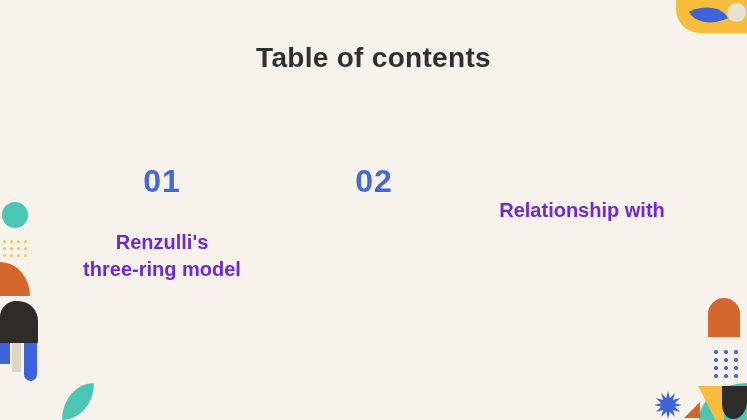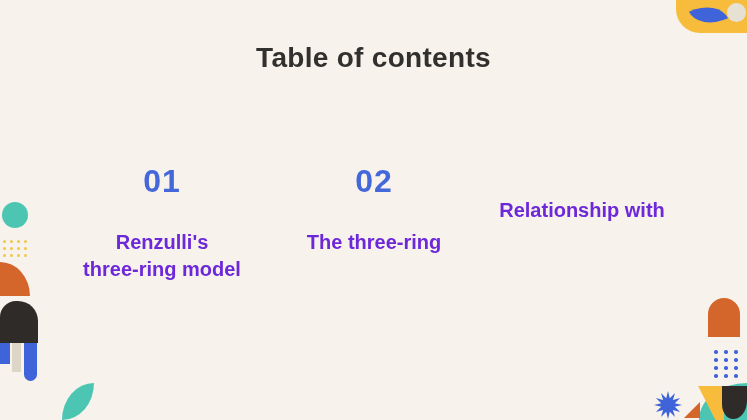--- a/index.html
+++ b/index.html
@@ -109,21 +109,20 @@
     <div class="toc-number">01</div>
     <div class="toc-label">
       <span>Renzulli's</span>
       <span>three-ring model</span>
     </div>
   </div>
 
   <div class="toc-item i2">
     <div class="toc-number">02</div>
     <div class="toc-label">
-      <span>The three-ring</span>
     </div>
   </div>
 
   <div class="toc-item i3">
     <div class="toc-label">
       <span>Relationship with</span>
     </div>
   </div>
 
 </div>

